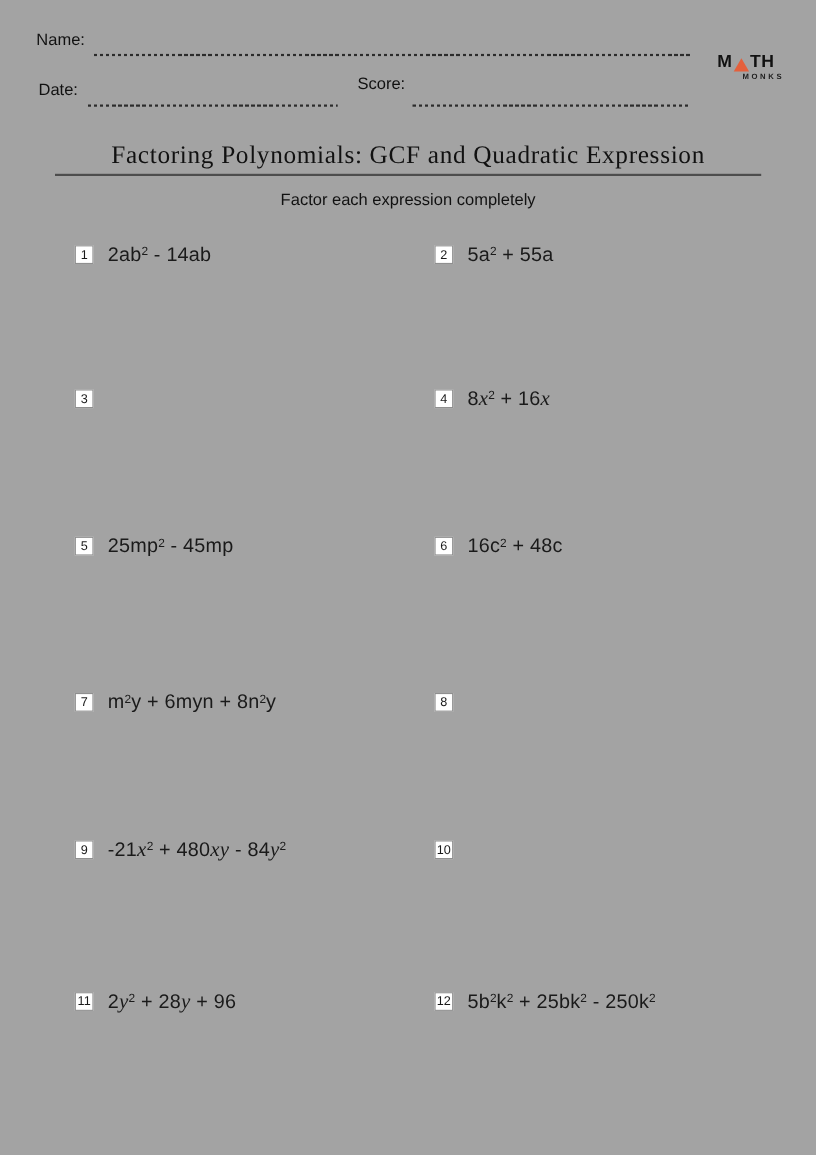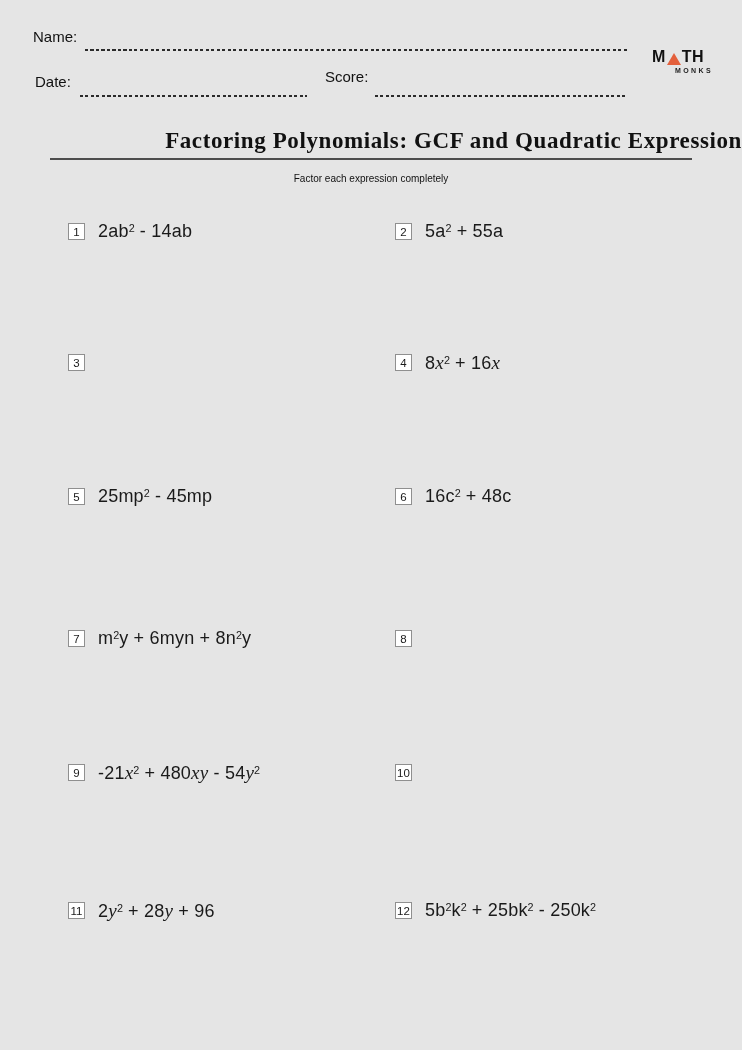--- a/index.html
+++ b/index.html
@@ -1,19 +1,19 @@
 <!DOCTYPE html>
 <html><head>
 <meta charset="utf-8">
 <style>
   html,body{margin:0;padding:0;background:#ffffff;}
   .page{
     position:relative;
     width:742px;height:1050px;
-    background:#e5e5e5;
+    background:#a3a3a3;
     font-family:"Liberation Sans", sans-serif;
     color:#1a1a1a;
     overflow:hidden;
   }
   
   .label{position:absolute;font-size:15px;color:#111;}
   .name-label{left:33px;top:28px;}
   .date-label{left:35px;top:73px;}
   .score-label{left:325px;top:68px;}
   .dotline{
@@ -33,30 +33,30 @@
     border-left:7px solid transparent;border-right:7px solid transparent;
     border-bottom:12px solid #e4603c;
   }
   .logo-sub{
     font-size:7px;font-weight:600;letter-spacing:2.4px;color:#222;
     text-align:right;margin-top:2px;padding-right:1px;
   }
   
   .title{
     position:absolute;left:0;top:128px;width:742px;margin:0;
-    text-align:right;
+    text-align:center;
     font-family:"Liberation Serif", serif;
-    font-size:23px;font-weight:700;letter-spacing:0.6px;color:#111;
+    font-size:23px;font-weight:400;letter-spacing:0.6px;color:#111;
   }
   .title-rule{
     position:absolute;left:50px;right:50px;top:158px;height:2px;background:#4d4d4d;
   }
   .instruction{
     position:absolute;left:0;top:173px;width:742px;
-    text-align:center;font-size:10px;color:#111;
+    text-align:center;font-size:15px;color:#111;
   }
   
   .problems{
     position:absolute;left:68px;top:220px;width:630px;
     display:grid;
     grid-template-columns:327px 1fr;
     grid-template-rows:131px 134px 142px 134px 138px 60px;
   }
   .problem{display:flex;align-items:flex-start;gap:13px;}
   .num{
@@ -133,21 +133,21 @@
       </div>
       <div class="problem">
         <span class="num">7</span>
         <span class="expr"><span>m</span><sup>2</sup><span>y + 6myn + 8n</span><sup>2</sup><span>y</span></span>
       </div>
       <div class="problem">
         <span class="num">8</span>
       </div>
       <div class="problem">
         <span class="num">9</span>
-        <span class="expr"><span>-21</span><span class="iv">x</span><sup>2</sup><span> + 480</span><span class="iv">xy</span><span> - 54</span><span class="iv">y</span><sup>2</sup></span>
+        <span class="expr"><span>-21</span><span class="iv">x</span><sup>2</sup><span> + 480</span><span class="iv">xy</span><span> - 84</span><span class="iv">y</span><sup>2</sup></span>
       </div>
       <div class="problem">
         <span class="num">10</span>
       </div>
       <div class="problem">
         <span class="num">11</span>
         <span class="expr"><span>2</span><span class="iv">y</span><sup>2</sup><span> + 28</span><span class="iv">y</span><span> + 96</span></span>
       </div>
       <div class="problem">
         <span class="num">12</span>

